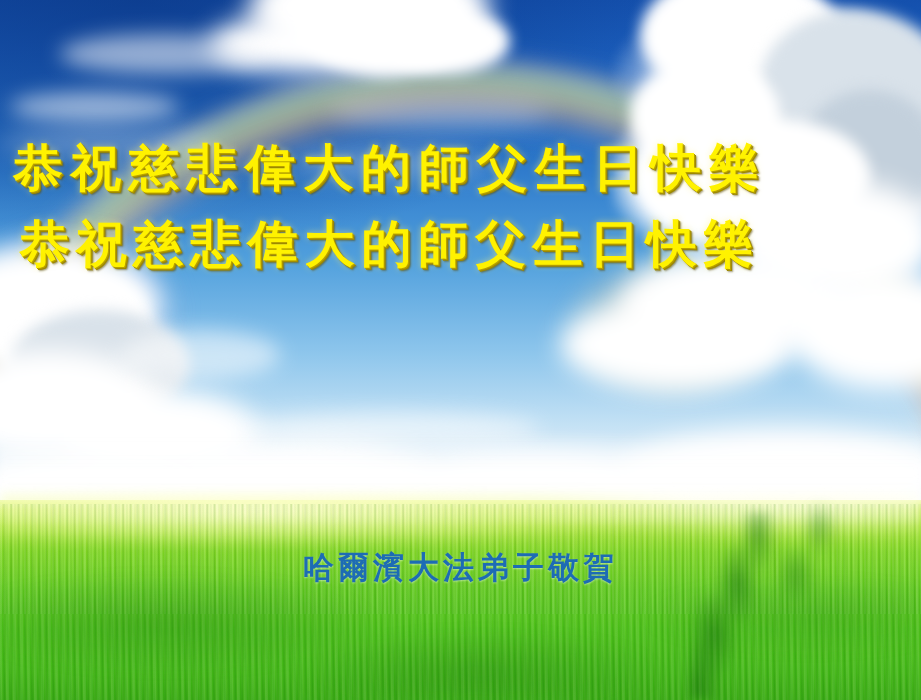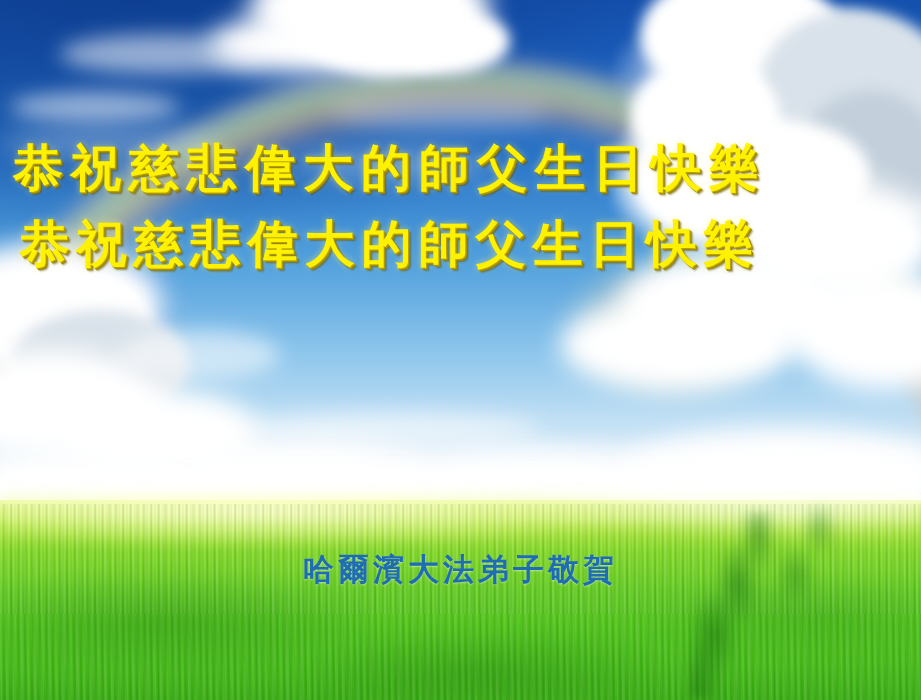--- a/index.html
+++ b/index.html
@@ -257,21 +257,21 @@
   }
 
   .signature-block {
     position: absolute;
     left: 0; top: 546px;
     width: 921px;
     text-align: center;
   }
   .signature {
     display: block;
-    font-family: Liberation Serif, serif;
+    font-family: Liberation Mono, monospace;
     font-weight: bold;
     font-size: 31px;
     line-height: 48px;
     letter-spacing: 4px;
     color: #1d6cb4;
     text-shadow: 0 1px 2px rgba(255,255,255,0.45);
     white-space: nowrap;
   }
 </style>
 </head>

